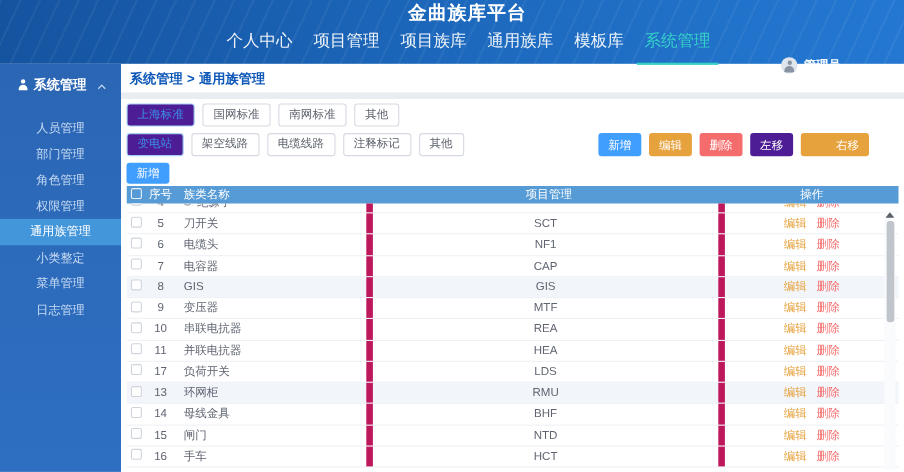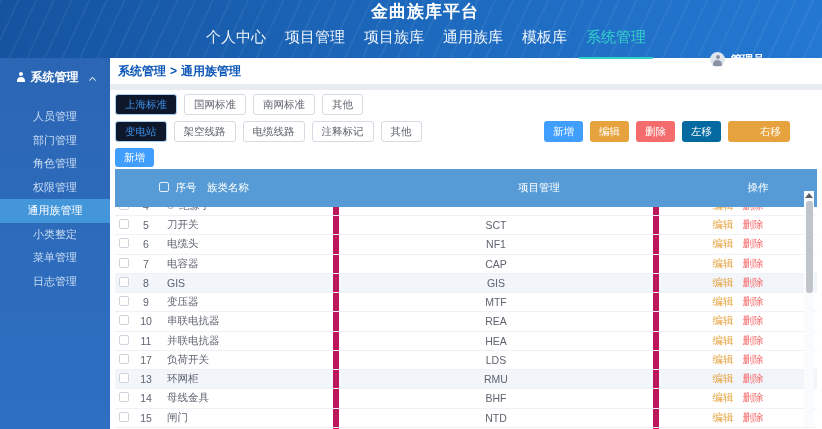--- a/index.html
+++ b/index.html
@@ -44,30 +44,30 @@
   .breadcrumb-bar { height:26px; background:#fff; display:flex; align-items:center; padding-left:8px;
     font-size:12px; font-weight:600; color:#0d57b8; }
   .crumb-sep { margin:0 4px; }
   .content-gap { height:6px; background:#e9edf2; }
   .card { padding:4px 5px 0 5px; }
 
   .filter-row { display:flex; align-items:center; margin-bottom:6px; }
   .tabs { display:flex; gap:7px; }
   .tab { height:21px; line-height:19px; padding:0 9px; font-size:10.5px; background:#fff;
     border:1px solid #d6dae2; border-radius:3px; color:#5c616b; cursor:pointer; white-space:nowrap; }
-  .tab.active { color:#3d90e8; border-color:#a8d0f5; background:#0f172a; }
+  .tab.active { color:#3d90e8; border-color:#a8d0f5; background:#4c1d95; }
   .right-actions { margin-left:auto; display:flex; gap:7px; margin-right:27px; }
   .abtn { height:21px; padding:0 9px; border:none; border-radius:3px; color:#fff; font-size:10.5px; cursor:pointer; white-space:nowrap; }
   .add-btn { display:block; height:19px; padding:0 9px; background:#409eff; color:#fff; border:none;
     border-radius:3px; font-size:10.5px; margin:2px 0 2px 0; cursor:pointer; }
 
   
   .table { position:relative; height:260px; overflow:hidden; }
   .thead, .trow-inner { display:grid; grid-template-columns:16px 30px 178px 320px 1fr; align-items:center; }
-  .thead { height:38px; background:#569bd5; color:#fff; font-size:10.5px;padding-left:40px; }
+  .thead { height:16px; background:#569bd5; color:#fff; font-size:10.5px; }
   .cbx { width:10px; height:10px; border:1px solid #cfd4dc; border-radius:2px; background:#fff;
     display:inline-block; margin-left:4px; cursor:pointer; }
   .h-cbx { border-color:#e8f0f9; background:transparent; }
   .h-serial,.c-serial { text-align:center; }
   .h-name,.c-name { padding-left:6px; text-align:left; }
   .h-std,.c-std { text-align:center; }
   .h-ops,.c-ops { text-align:center; }
   .trow { height:19.25px; }
   .trow-inner { height:19.25px; font-size:10.5px; color:#5f6470; border-bottom:1px solid #eef1f6; }
   .c-name,.c-std { border-right:6px solid #be185d; height:100%; display:flex; align-items:center; }
@@ -149,21 +149,21 @@
             <button class="tab active">变电站</button>
             <button class="tab">架空线路</button>
             <button class="tab">电缆线路</button>
             <button class="tab">注释标记</button>
             <button class="tab">其他</button>
           </div>
         <div class="right-actions">
             <button class="abtn" style="background: rgb(64, 158, 255);">新增</button>
             <button class="abtn" style="background: rgb(230, 162, 60);">编辑</button>
             <button class="abtn" style="background: rgb(245, 108, 108);">删除</button>
-            <button class="abtn" style="background: #0369a1;">左移</button>
+            <button class="abtn" style="background: #4c1d95;">左移</button>
             <button class="abtn" style="background: rgb(230, 162, 60); padding-left: 32px;">右移</button>
           </div>
       </div>
 
       <button class="add-btn">新增</button>
 
       <div class="table">
         <div class="thead">
           <div><span class="cbx h-cbx"></span></div>
           <div class="h-serial">序号</div>

